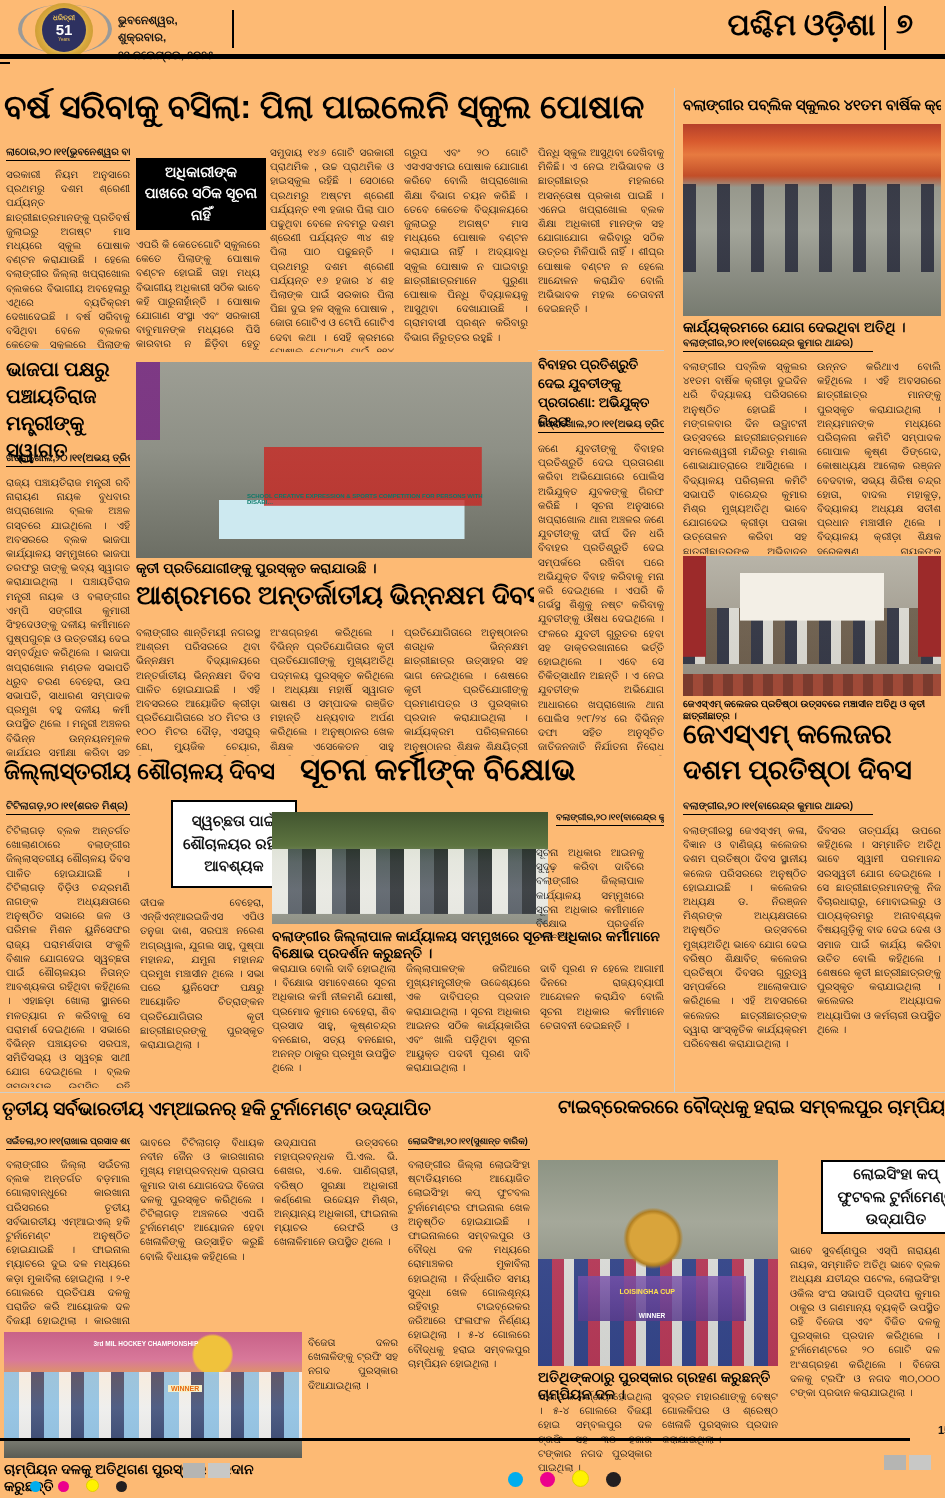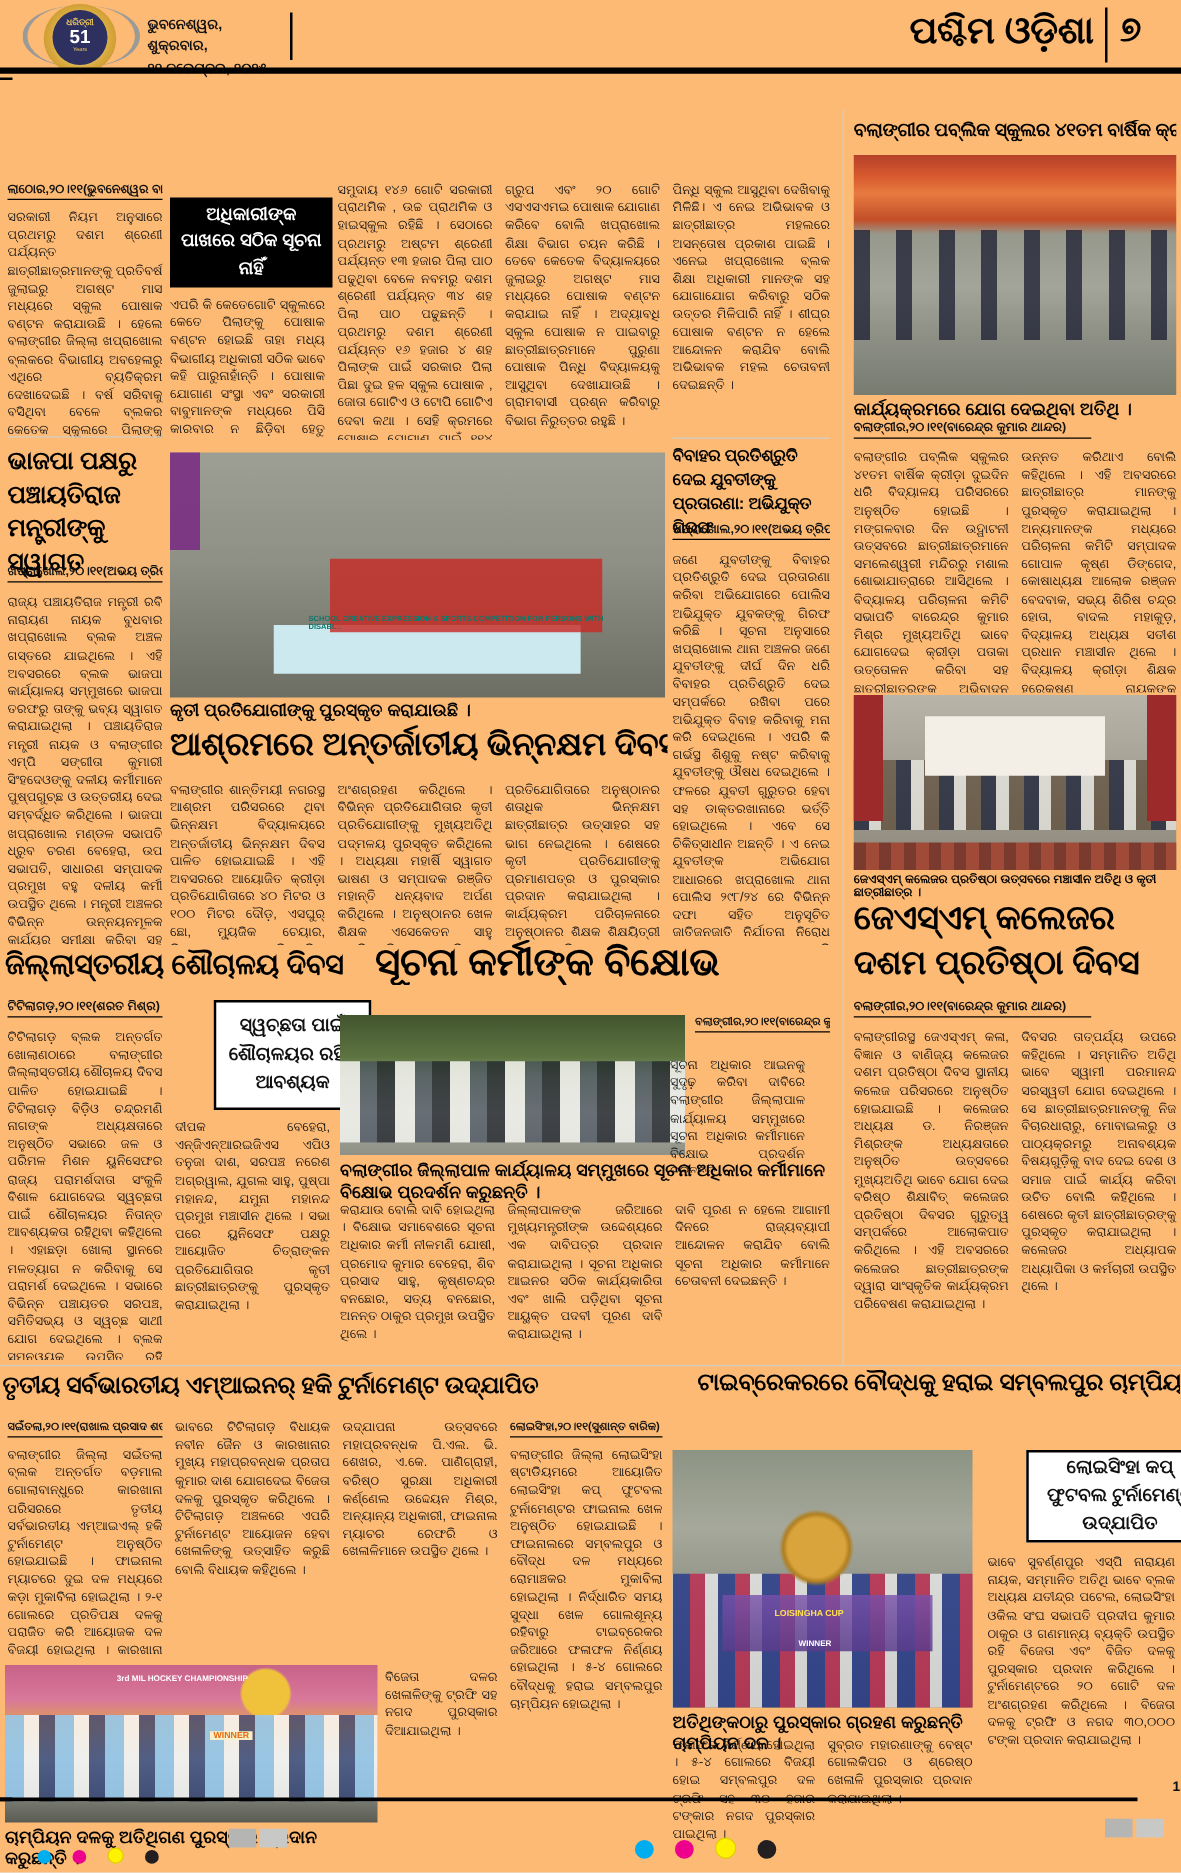--- a/index.html
+++ b/index.html
@@ -68,20 +68,21 @@
     <div>ଭୁବନେଶ୍ୱର, ଶୁକ୍ରବାର,</div>
     <div>୨୧ ନଭେମ୍ବର, ୨୦୨୫</div>
   </div>
   <div class="abs rule" style="left:232px;top:10px;width:2px;height:38px;"></div>
   <div class="abs hl nowrap" style="left:640px;top:8px;width:235px;font-size:30px;text-align:right;">ପଶ୍ଚିମ ଓଡ଼ିଶା</div>
   <div class="abs rule" style="left:884px;top:6px;width:1.5px;height:44px;"></div>
   <div class="abs hl" style="left:896px;top:8px;width:40px;font-size:28px;">୭</div>
   <div class="abs rule" style="left:0;top:54px;width:945px;height:5px;"></div>
   <div class="abs rule" style="left:0;top:62px;width:10px;height:2px;"></div>
 
+  <div class="abs hl nowrap" style="left:4px;top:88px;width:672px;font-size:33px;">ବର୍ଷ ସରିବାକୁ ବସିଲା: ପିଲା ପାଇଲେନି ସ୍କୁଲ ପୋଷାକ</div>
   <div class="abs byline" style="left:6px;top:146px;width:124px;">ଲାଠୋର,୨୦।୧୧(ଭୁବନେଶ୍ୱର ବାରିକ)</div>
   <div class="abs col" style="left:6px;top:168px;width:124px;height:182px;">ସରକାରୀ ନିୟମ ଅନୁସାରେ ପ୍ରଥମରୁ ଦଶମ ଶ୍ରେଣୀ ପର୍ଯ୍ୟନ୍ତ ଛାତ୍ରୀଛାତ୍ରମାନଙ୍କୁ ପ୍ରତିବର୍ଷ ଜୁଲାଇରୁ ଅଗଷ୍ଟ ମାସ ମଧ୍ୟରେ ସ୍କୁଲ ପୋଷାକ ବଣ୍ଟନ କରାଯାଉଛି । ହେଲେ ବଲାଙ୍ଗୀର ଜିଲ୍ଲା ଖପ୍ରାଖୋଲ ବ୍ଲକରେ ବିଭାଗୀୟ ଅବହେଳାରୁ ଏଥିରେ ବ୍ୟତିକ୍ରମ ଦେଖାଦେଇଛି । ବର୍ଷ ସରିବାକୁ ବସିଥିବା ବେଳେ ବ୍ଲକର କେତେକ ସ୍କୁଲରେ ପିଲାଙ୍କୁ ପୋଷାକ ଦିଆଯାଇଥିବା ବେଳେ ଆଉ କେତେକ ସ୍କୁଲରେ ଅଦ୍ୟାବଧି ପୋଷାକ ବଣ୍ଟନ ହୋଇ ନ ଥିବା ଅଭିଯୋଗ ହେଉଛି ।</div>
   <div class="abs blackbox" style="left:136px;top:158px;width:130px;height:72px;font-size:14.5px;line-height:1.45;">ଅଧିକାରୀଙ୍କ ପାଖରେ ସଠିକ ସୂଚନା ନାହିଁ</div>
   <div class="abs col" style="left:136px;top:238px;width:124px;height:114px;">ଏପରି କି କେତେଗୋଟି ସ୍କୁଲରେ କେତେ ପିଲାଙ୍କୁ ପୋଷାକ ବଣ୍ଟନ ହୋଇଛି ତାହା ମଧ୍ୟ ବିଭାଗୀୟ ଅଧିକାରୀ ସଠିକ ଭାବେ କହି ପାରୁନାହାଁନ୍ତି । ପୋଷାକ ଯୋଗାଣ ସଂସ୍ଥା ଏବଂ ସରକାରୀ ବାବୁମାନଙ୍କ ମଧ୍ୟରେ ପିସି କାରବାର ନ ଛିଡ଼ିବା ହେତୁ ପୋଷାକ ବଣ୍ଟନରେ ବିଳମ୍ବ ହୋଇଥିବା ଅଞ୍ଚଳରେ ଚର୍ଚ୍ଚା ହେଉଛି । ସୂଚନା ଅନୁସାରେ, ଖପ୍ରାଖୋଲ ବ୍ଲକରେ</div>
   <div class="abs col" style="left:270px;top:146px;width:124px;height:206px;">ସମୁଦାୟ ୧୪୬ ଗୋଟି ସରକାରୀ ପ୍ରାଥମିକ , ଉଚ୍ଚ ପ୍ରାଥମିକ ଓ ହାଇସ୍କୁଲ ରହିଛି । ସେଠାରେ ପ୍ରଥମରୁ ଅଷ୍ଟମ ଶ୍ରେଣୀ ପର୍ଯ୍ୟନ୍ତ ୧୩ ହଜାର ପିଲା ପାଠ ପଢୁଥିବା ବେଳେ ନବମରୁ ଦଶମ ଶ୍ରେଣୀ ପର୍ଯ୍ୟନ୍ତ ୩୪ ଶହ ପିଲା ପାଠ ପଢୁଛନ୍ତି । ପ୍ରଥମରୁ ଦଶମ ଶ୍ରେଣୀ ପର୍ଯ୍ୟନ୍ତ ୧୬ ହଜାର ୪ ଶହ ପିଲାଙ୍କ ପାଇଁ ସରକାର ପିଲା ପିଛା ଦୁଇ ହଳ ସ୍କୁଲ ପୋଷାକ , ଜୋତା ଗୋଟିଏ ଓ ଟୋପି ଗୋଟିଏ ଦେବା କଥା । ସେହି କ୍ରମରେ ପୋଷାକ ଯୋଗାଣ ପାଇଁ ୧୧୪ ଗୋଟି ଏସଏଚଜି</div>
   <div class="abs col" style="left:404px;top:146px;width:124px;height:206px;">ଗ୍ରୁପ ଏବଂ ୨୦ ଗୋଟି ଏସଏସଏମଇ ପୋଷାକ ଯୋଗାଣ କରିବେ ବୋଲି ଖପ୍ରାଖୋଲ ଶିକ୍ଷା ବିଭାଗ ଚୟନ କରିଛି । ତେବେ କେତେକ ବିଦ୍ୟାଳୟରେ ଜୁଲାଇରୁ ଅଗଷ୍ଟ ମାସ ମଧ୍ୟରେ ପୋଷାକ ବଣ୍ଟନ କରାଯାଇ ନାହିଁ । ଅଦ୍ୟାବଧି ସ୍କୁଲ ପୋଷାକ ନ ପାଇବାରୁ ଛାତ୍ରୀଛାତ୍ରମାନେ ପୁରୁଣା ପୋଷାକ ପିନ୍ଧି ବିଦ୍ୟାଳୟକୁ ଆସୁଥିବା ଦେଖାଯାଉଛି । ଗ୍ରାମବାସୀ ପ୍ରଶ୍ନ କରିବାରୁ ବିଭାଗ ନିରୁତ୍ତର ରହୁଛି ।</div>
   <div class="abs col" style="left:538px;top:146px;width:126px;height:200px;">ପିନ୍ଧି ସ୍କୁଲ ଆସୁଥିବା ଦେଖିବାକୁ ମିଳିଛି। ଏ ନେଇ ଅଭିଭାବକ ଓ ଛାତ୍ରୀଛାତ୍ର ମହଲରେ ଅସନ୍ତୋଷ ପ୍ରକାଶ ପାଇଛି ।  ଏନେଇ ଖପ୍ରାଖୋଲ ବ୍ଲକ ଶିକ୍ଷା ଅଧିକାରୀ ମାନଙ୍କ ସହ ଯୋଗାଯୋଗ କରିବାରୁ ସଠିକ ଉତ୍ତର ମିଳିପାରି ନାହିଁ । ଶୀଘ୍ର ପୋଷାକ ବଣ୍ଟନ ନ ହେଲେ ଆନ୍ଦୋଳନ କରାଯିବ ବୋଲି ଅଭିଭାବକ ମହଲ ଚେତାବନୀ ଦେଇଛନ୍ତି ।</div>
 
   <div class="abs grayrule" style="left:6px;top:349px;width:124px;height:1px;"></div>
   <div class="abs hl" style="left:6px;top:356px;width:126px;font-size:20px;line-height:1.35;">ଭାଜପା ପକ୍ଷରୁ ପଞ୍ଚାୟତିରାଜ ମନ୍ତ୍ରୀଙ୍କୁ ସ୍ୱାଗତ</div>

